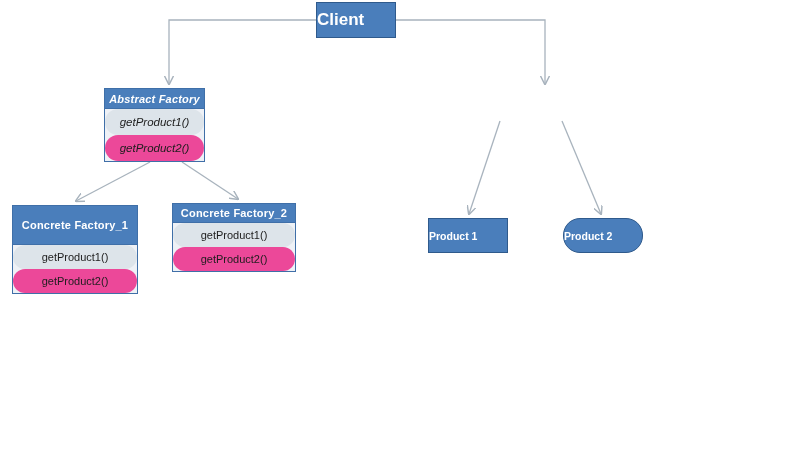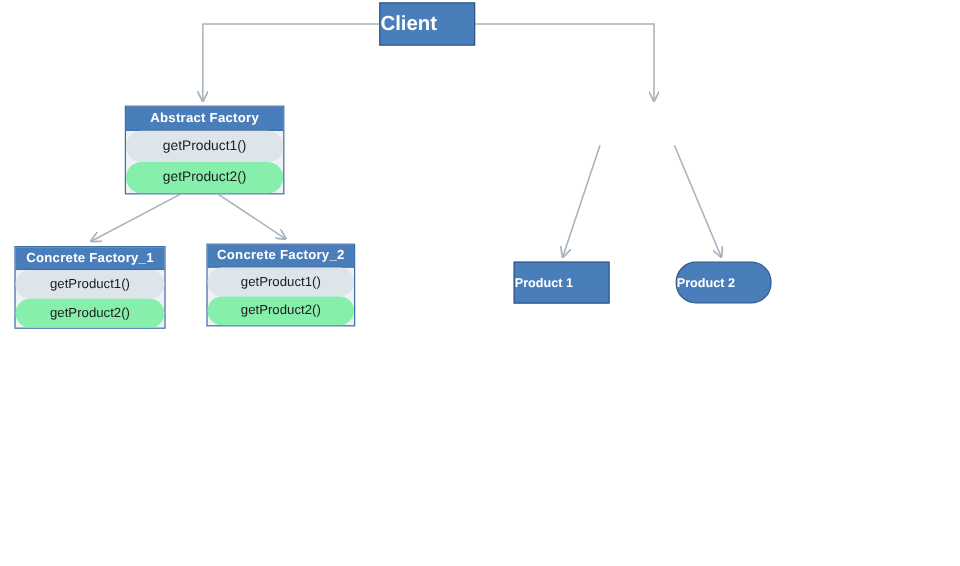--- a/index.html
+++ b/index.html
@@ -53,21 +53,21 @@
     box-sizing: border-box;
     color: #1d1d1d;
     text-align: right;
     white-space: nowrap;
     display: flex;
     align-items: center;
     justify-content: center;
     border-radius: 13px;
   }
   .uml-row.r-odd  { background: #dde4ea; }
-  .uml-row.r-even { background: #86efac; }
+  .uml-row.r-even { background: #ec4899; }
 
   
   .solid-box {
     position: absolute;
     box-sizing: border-box;
     background: #4a7ebb;
     border: 1px solid #2f5party;
     border: 1px solid #2f5a8c;
     color: #ffffff;
     font-weight: bold;
@@ -76,26 +76,26 @@
     white-space: nowrap;
     z-index: 3;
   }
 
   
   #box-client        { left: 316px; top: 2px;   width: 80px;  height: 36px; font-size: 17px; }
   #box-abstract-product { left: 460px; top: 88px; width: 150px; height: 32px; font-size: 11.5px; }
   #box-product-1     { left: 428px; top: 218px; width: 80px;  height: 35px; font-size: 10.5px; }
   #box-product-2     { left: 563px; top: 218px; width: 80px;  height: 35px; font-size: 10.5px; border-radius: 17px; }
 
-  #box-abstract-factory { left: 104px; top: 88px;  width: 133px; }
+  #box-abstract-factory { left: 104px; top: 88px;  width: 101px; font-style: italic; }
   #box-abstract-factory .uml-header { height: 20px; font-size: 11px; }
   #box-abstract-factory .uml-row    { height: 26px; font-size: 11.5px; }
 
   #box-concrete-factory-1 { left: 12px;  top: 205px; width: 126px; }
-  #box-concrete-factory-1 .uml-header { height: 19px; font-size: 11px; }
+  #box-concrete-factory-1 .uml-header { height: 39px; font-size: 11px; }
   #box-concrete-factory-1 .uml-row    { height: 24px; font-size: 11px; }
 
   #box-concrete-factory-2 { left: 172px; top: 203px; width: 124px; }
   #box-concrete-factory-2 .uml-header { height: 19px; font-size: 11px; }
   #box-concrete-factory-2 .uml-row    { height: 24px; font-size: 11px; }
 
   #caption {
     position: absolute;
     left: 0;
     top: 401px;

